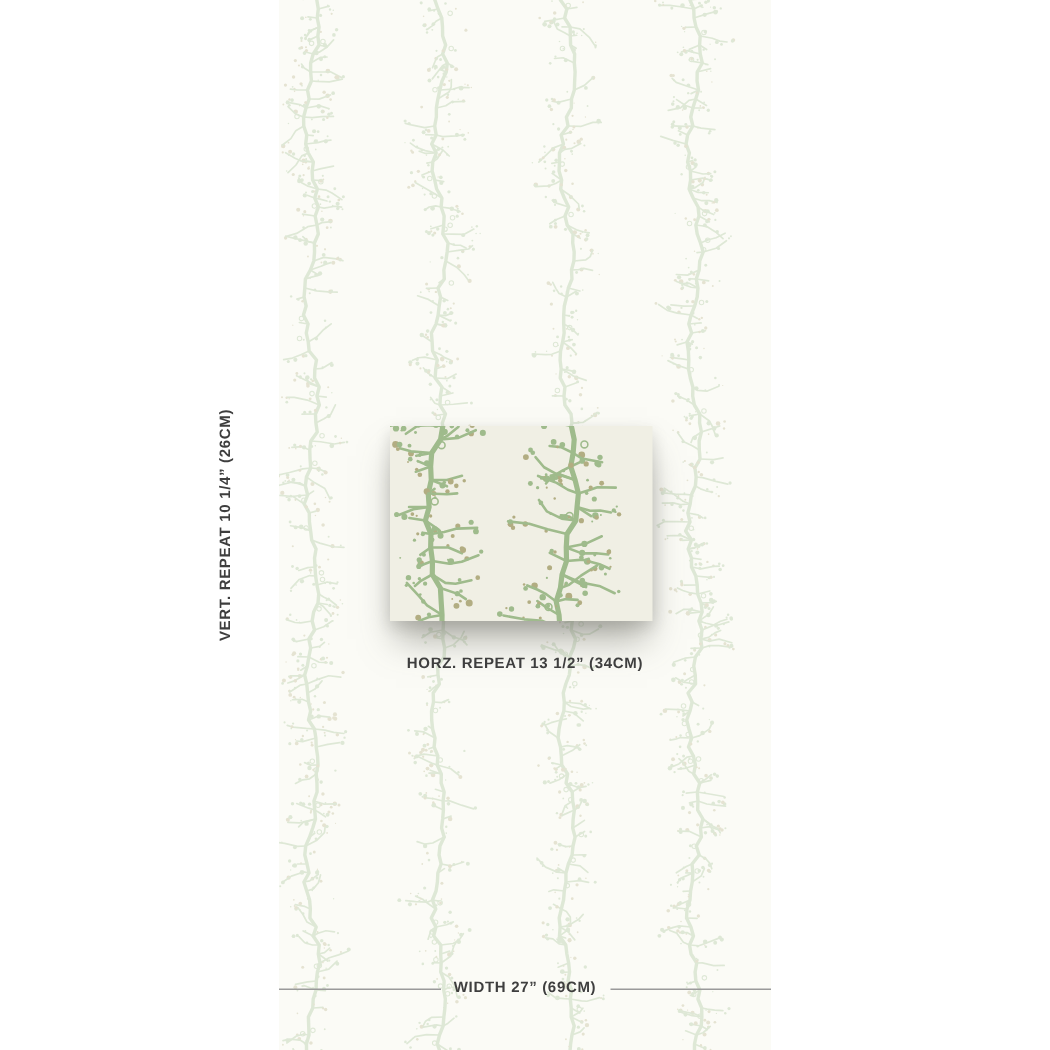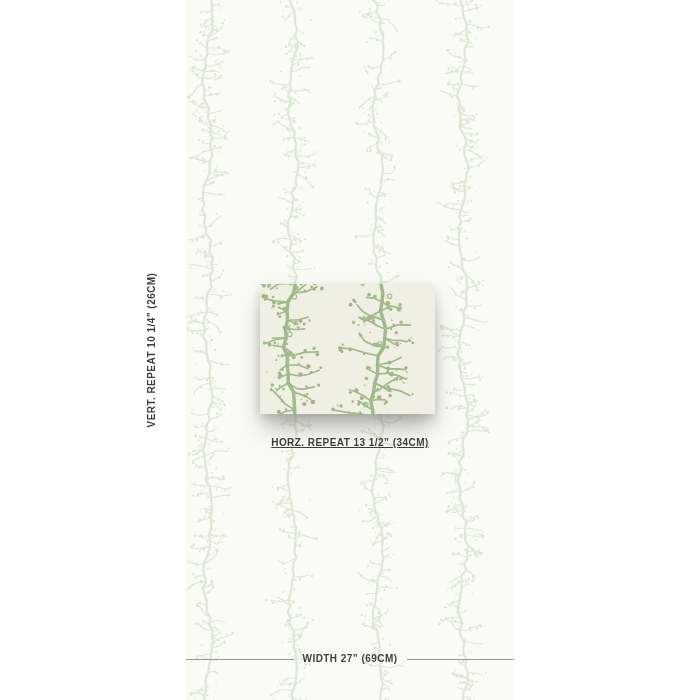--- a/index.html
+++ b/index.html
@@ -30,21 +30,21 @@
     white-space:nowrap;
     text-transform:uppercase;
   }
   .vert-anchor{position:absolute;left:151px;top:350px;width:0;height:0;}
   .vert-anchor .label{
     position:absolute;
     transform:translate(-50%,-50%) rotate(-90deg);
   }
   .horz-label{
     position:absolute;left:186px;top:437px;width:328px;
-    text-align:center;line-height:12px;text-decoration:underline;
+    text-align:center;line-height:12px;
   }
   .width-row{
     position:absolute;left:186px;top:652px;width:328px;height:14px;
     display:flex;align-items:center;
   }
   .width-row .rule{
     flex:1;height:1px;background:var(--line,#9a9a9a);
   }
   .width-row .label{margin:0 9px;line-height:14px;}
 </style>

